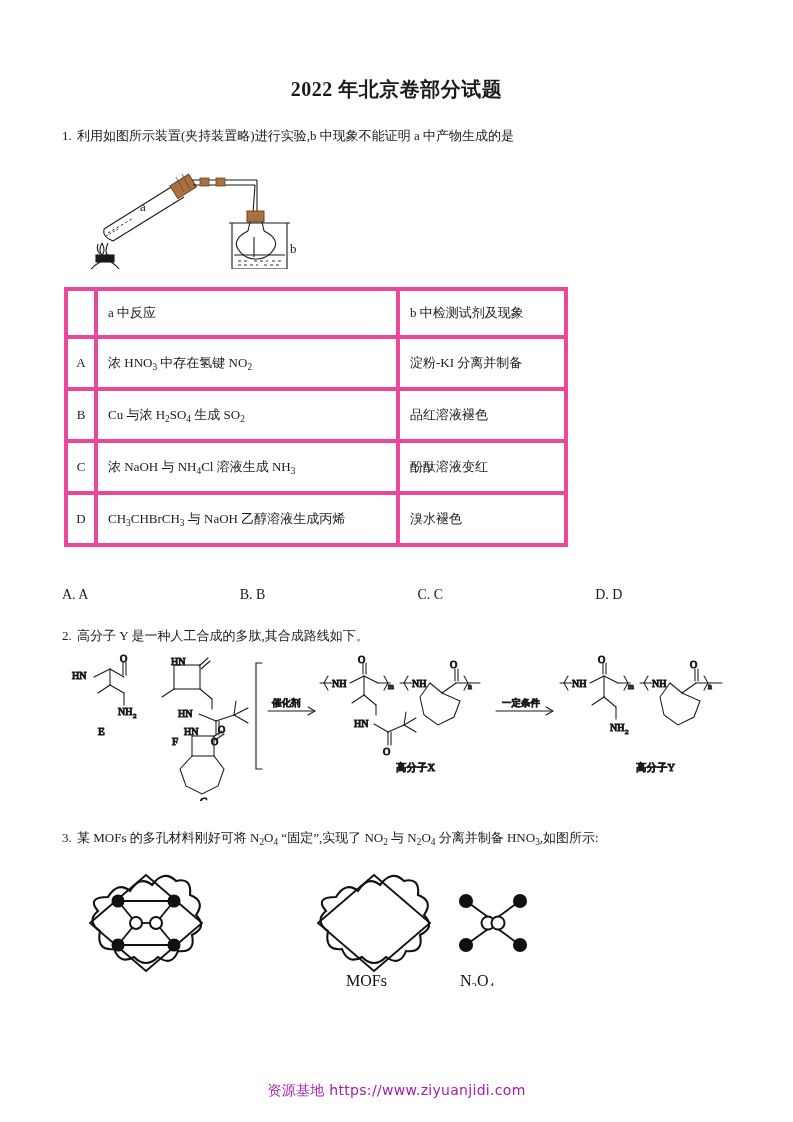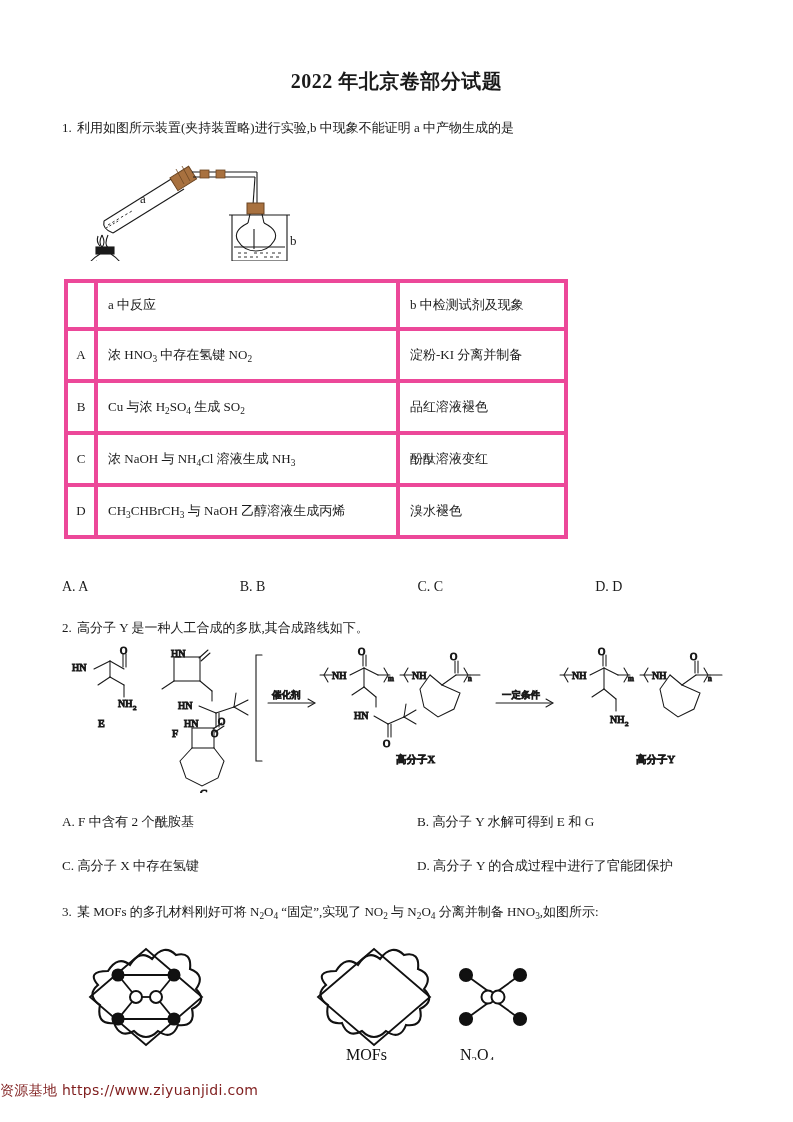--- a/index.html
+++ b/index.html
@@ -13,21 +13,21 @@
     position: relative;
     font-family: "Liberation Serif", "DejaVu Serif", serif;
     color: #1a1a1a;
     overflow: hidden;
   }
   .page {
     position: relative;
     width: 793px;
     height: 1122px;
     box-sizing: border-box;
-    padding: 8px 62px;
+    padding: 16px 62px;
   }
   .doc-title {
     text-align: center;
     font-size: 20px;
     font-weight: bold;
     letter-spacing: 0.5px;
     margin: 0;
     padding-top: 60px;
   }
   .q-line {
@@ -92,23 +92,23 @@
 
   
   .mofs-wrap { margin-top: 10px; margin-left: 6px; }
 
   
   .footer {
     position: absolute;
     left: 0;
     right: 0;
     bottom: 22px;
-    text-align: left;
+    text-align: center;
     font-size: 14px;
-    color: #7f1d1d;
+    color: #a21caf;
     font-family: "DejaVu Sans", sans-serif;
     letter-spacing: 0.3px;
   }
   svg { display: block; }
 </style>
 </head>
 <body>
 
 <div class="page">
 
@@ -349,26 +349,20 @@
         <path d="M638 23 L642 30 L638 37"></path>
         <text x="642" y="36" font-family="Liberation Serif, serif" font-size="7.5" fill="#1a1a1a">n</text>
         <path d="M644 30 L656 30"></path>
         <path d="M604 30 L594 44 L598 62 L612 72 L628 64 L634 48 L616 40"></path>
         <text x="570" y="118" font-family="Liberation Serif, serif" font-size="10.5" fill="#1a1a1a">高分子Y</text>
       </g>
     </svg>
   </div>
 
 
-  <div class="opt-grid">
-    <div>A. F 中含有 2 个酰胺基</div>
-    <div>B. 高分子 Y 水解可得到 E 和 G</div>
-    <div>C. 高分子 X 中存在氢键</div>
-    <div>D. 高分子 Y 的合成过程中进行了官能团保护</div>
-  </div>
 
   <div class="q-line" style="margin-top:26px;">
     <span class="qnum">3.</span>
     <span class="fml"><span>某 MOFs 的多孔材料刚好可将 N</span><sub>2</sub><span>O</span><sub>4</sub><span> “固定”,实现了 NO</span><sub>2</sub><span> 与 N</span><sub>2</sub><span>O</span><sub>4</sub><span> 分离并制备 HNO</span><sub>3</sub><span>,如图所示:</span></span>
   </div>
 
   <div class="mofs-wrap">
     <svg width="520" height="125" viewBox="0 0 520 125">
       <g fill="none" stroke="#111111" stroke-width="2.1">
 

